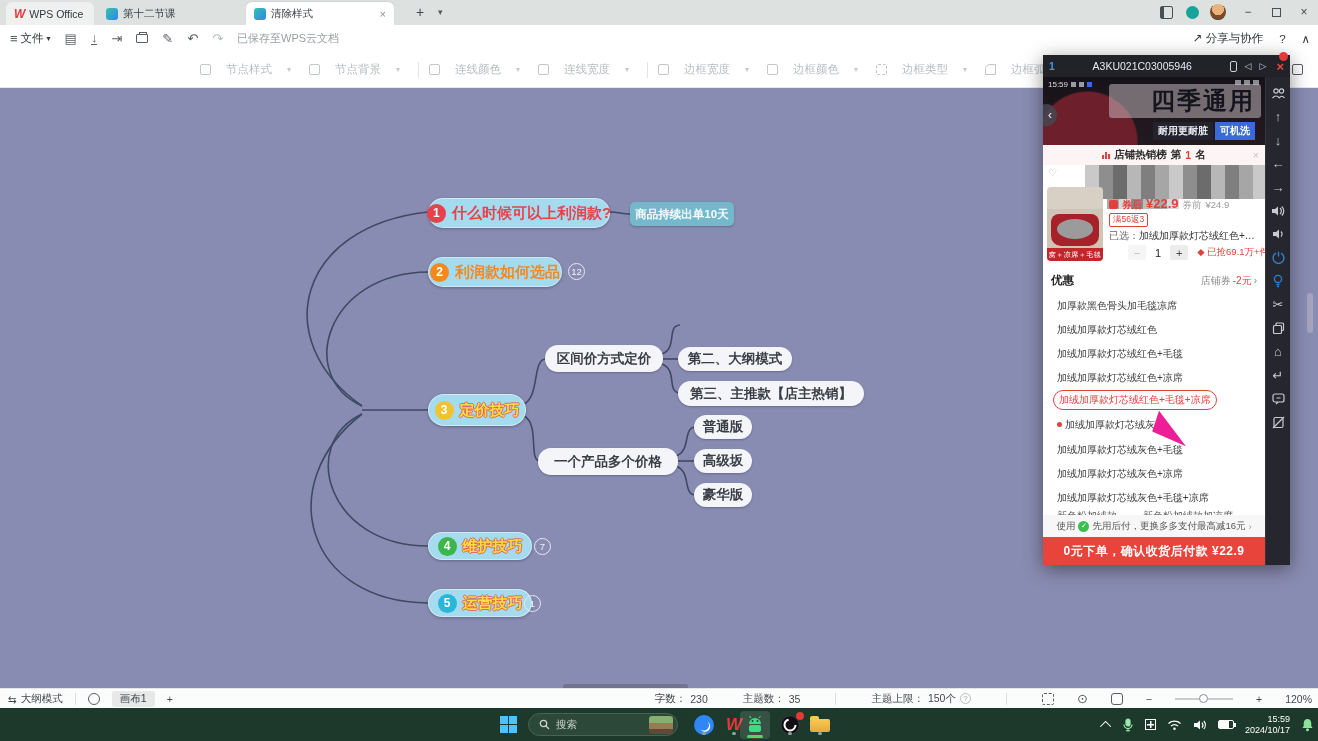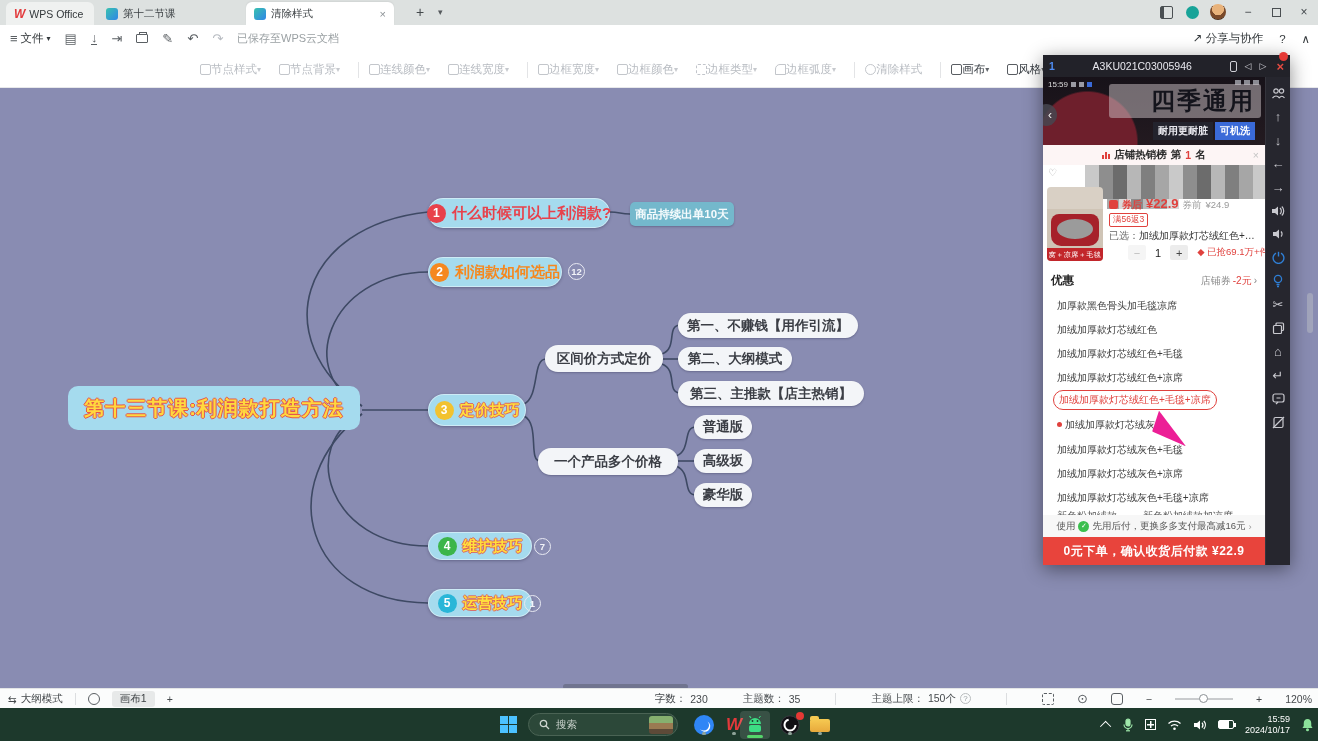--- a/index.html
+++ b/index.html
@@ -26,39 +26,39 @@
   .mb-file{display:flex;align-items:center;gap:3px;color:#33383b;font-size:11.5px}
   .mb-ic{font-size:13px;color:#5a5f63}
   .icon-print{width:12px;height:9px;border:1.2px solid #5a5f63;border-radius:1px;position:relative}
   .icon-print::before{content:"";position:absolute;left:2px;top:-3px;width:6px;height:2px;border:1.2px solid #5a5f63;border-bottom:none}
   .saved-txt{color:#9aa0a3;font-size:11px}
   .mb-menus{position:absolute;left:578px;top:0;height:27px;display:flex;align-items:center;gap:22px;font-size:11.5px;color:#33383b}
   .pill-active{background:#26a269;color:#fff;border-radius:10px;padding:2px 10px}
   .mb-right{position:absolute;right:8px;top:0;height:27px;display:flex;align-items:center;gap:16px;color:#33383b;font-size:11.5px}
   
   .toolbar{position:absolute;left:0;top:52px;width:1318px;height:36px;background:#fff;border-bottom:1px solid #e7e8ea;display:flex;align-items:center;padding-left:200px}
-  .tb-btn{display:inline-flex;align-items:center;gap:0;font-size:11.5px;margin-right:18px;white-space:nowrap}
+  .tb-btn{display:inline-flex;align-items:center;gap:15px;font-size:11.5px;margin-right:18px;white-space:nowrap}
   .tb-dis{color:#b8bcc2}
   .tb-en{color:#3c4147}
   .tb-ic{width:11px;height:11px;border:1.2px solid currentColor;border-radius:2px;opacity:.85;flex:none}
   .tb-caret{font-size:8px;opacity:.8}
   .tb-sep{width:1px;height:16px;background:#e3e4e6;margin:0 10px 0 0;flex:none}
   
   .canvas{position:absolute;left:0;top:88px;width:1318px;height:600px;background:#898cb2;overflow:hidden}
   .node{position:absolute;display:flex;align-items:center;justify-content:center;font-weight:bold;white-space:nowrap}
   .node-blue{background:#a5dbee;border-radius:16px;box-shadow:0 1px 3px rgba(30,30,60,.35);border:1px solid rgba(255,255,255,.45)}
   .node-root{background:#a5dbee;border-radius:10px;font-size:20px;color:#ffd93e;text-shadow:-1px 0 #e4574e,1px 0 #e4574e,0 -1px #e4574e,0 1px #e4574e;letter-spacing:1px}
   .node-white{background:#f3f5f8;border-radius:13px;color:#3b3e45;font-size:13.5px;box-shadow:0 1px 2px rgba(30,30,60,.3)}
   .node-teal{background:#74b8cc;border-radius:5px;color:#f5fbfd;font-size:11.5px;font-weight:bold;box-shadow:0 1px 2px rgba(30,30,60,.3)}
   .branch-label{font-size:15px}
   .t-red{color:#e8414b}.t-orange{color:#f5881f}
   .t-yellow{color:#ffdf3d;text-shadow:-1px 0 rgba(226,87,78,.8),1px 0 rgba(226,87,78,.8),0 -1px rgba(226,87,78,.8),0 1px rgba(226,87,78,.8)}
   .num-circle{width:19px;height:19px;border-radius:50%;color:#fff;font-size:12px;display:flex;align-items:center;justify-content:center;margin-right:6px;flex:none;font-weight:bold}
   .nc1{background:#e8414b}.nc2{background:#f5881f}.nc3{background:#f2c230}.nc4{background:#3cb54a}.nc5{background:#29b6d8}
-  .badge{position:absolute;width:17px;height:17px;border-radius:50%;border:1.5px solid #e8e9f2;color:#f2f3f8;font-size:9.5px;display:flex;align-items:center;justify-content:center;font-weight:bold}
+  .badge{position:absolute;width:17px;height:17px;border-radius:50%;border:1.5px solid #e8e9f2;color:#f2f3f8;font-size:9.5px;display:flex;align-items:center;justify-content:center;font-weight:normal}
   .hsb{position:absolute;left:563px;top:596px;width:125px;height:5px;border-radius:3px;background:#70748f}
   .vsb{position:absolute;left:1307px;top:205px;width:6px;height:40px;border-radius:3px;background:#a2a5bc}
   
   .statusbar{position:absolute;left:0;top:688px;width:1318px;height:20px;background:#fbfcfc;border-top:1px solid #e3e5e6;display:flex;align-items:center;color:#45494c;font-size:10.5px}
   .sb-item{display:flex;align-items:center;gap:4px;margin-right:12px}
   .sb-sep{width:1px;height:12px;background:#dcdee0;margin-right:12px}
   .canvas-pill{background:#e7e9e9;border-radius:3px;padding:1px 8px;color:#3c4043}
   .sb-right{position:absolute;right:6px;display:flex;align-items:center;gap:23px}
   .qmark{width:11px;height:11px;border-radius:50%;border:1px solid #b9bcbe;color:#9aa0a3;font-size:8px;display:flex;align-items:center;justify-content:center}
   .sb-ic{width:12px;height:12px;border:1.2px solid #5a5f63;border-radius:2px}
@@ -290,23 +290,20 @@
       <path d="M524 328 C 540 336 528 373 540 373"></path>
       <path d="M662 266 C 678 260 666 238 680 237"></path>
       <path d="M662 271 L 680 271"></path>
       <path d="M662 276 C 678 282 666 304 680 305"></path>
       <path d="M676 368 C 692 362 682 339 696 339"></path>
       <path d="M676 373 L 696 373"></path>
       <path d="M676 378 C 692 384 682 407 696 407"></path>
     </g>
   </svg>
 
-  <div class="node node-root" style="left:68px;top:298px;width:292px;height:44px">
-    <span>第十三节课:利润款打造方法</span>
-  </div>
 
   <div class="node node-blue" style="left:428px;top:110px;width:182px;height:30px">
     <span class="num-circle nc1">1</span>
     <span class="branch-label t-red">什么时候可以上利润款?</span>
   </div>
   <div class="node node-teal" style="left:630px;top:114px;width:104px;height:24px">
     <span>商品持续出单10天</span>
   </div>
 
   <div class="node node-blue" style="left:428px;top:169px;width:134px;height:30px">
@@ -315,23 +312,20 @@
   </div>
   <span class="badge" style="left:568px;top:175px">12</span>
 
   <div class="node node-blue" style="left:428px;top:306px;width:98px;height:32px">
     <span class="num-circle nc3">3</span>
     <span class="branch-label t-yellow">定价技巧</span>
   </div>
 
   <div class="node node-white" style="left:545px;top:257px;width:118px;height:27px">
     <span>区间价方式定价</span>
-  </div>
-  <div class="node node-white" style="left:678px;top:225px;width:180px;height:25px">
-    <span>第一、不赚钱【用作引流】</span>
   </div>
   <div class="node node-white" style="left:678px;top:259px;width:114px;height:24px">
     <span>第二、大纲模式</span>
   </div>
   <div class="node node-white" style="left:678px;top:293px;width:186px;height:25px">
     <span>第三、主推款【店主热销】</span>
   </div>
 
   <div class="node node-white" style="left:538px;top:360px;width:140px;height:27px">
     <span>一个产品多个价格</span>

